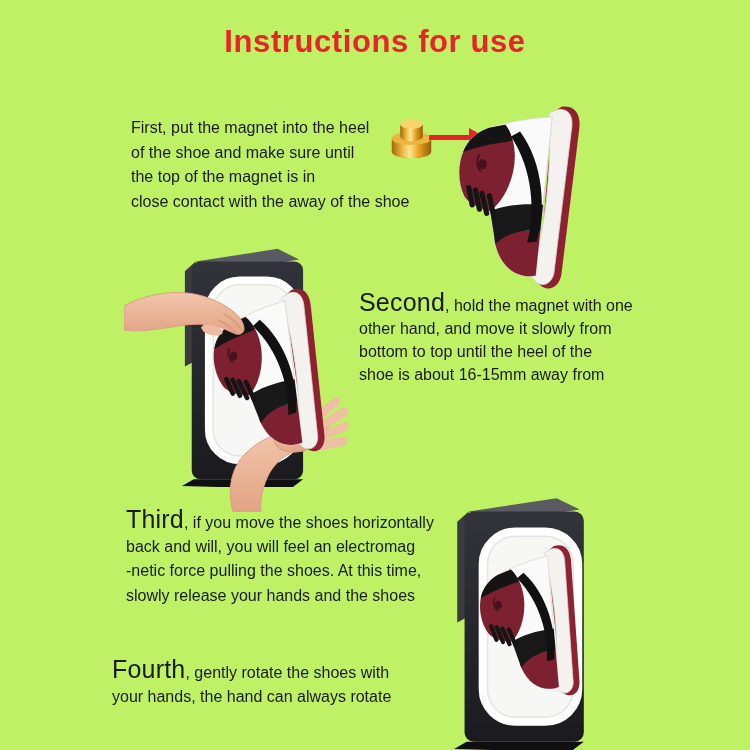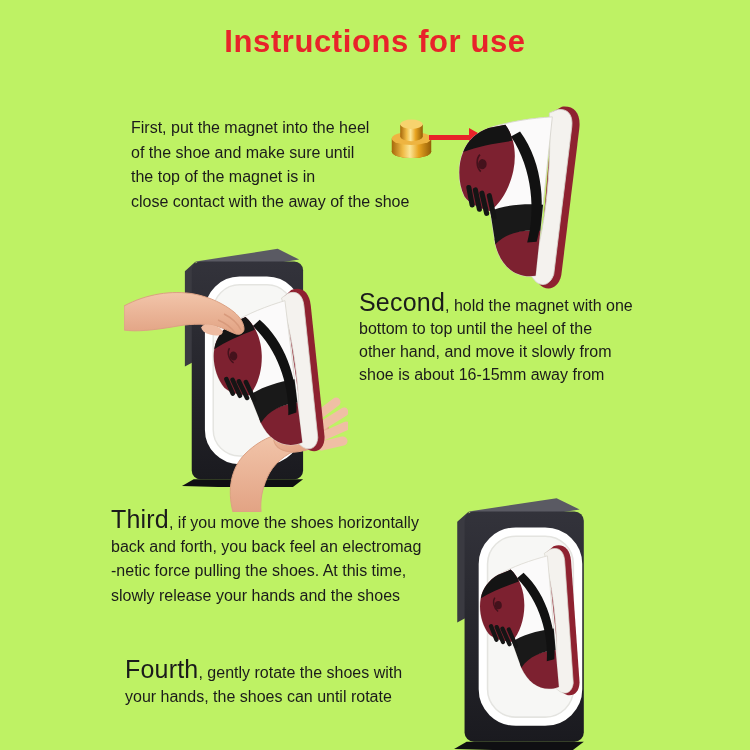--- a/index.html
+++ b/index.html
@@ -5,22 +5,22 @@
   html,body{margin:0;padding:0;background:#ffffff;}
   .page{position:relative;width:750px;height:750px;background:#bef264;overflow:hidden;
         font-family:"Liberation Sans", sans-serif;color:#1b1b1b;}
   .abs{position:absolute;}
   .title{left:0;top:24px;width:750px;text-align:center;font-size:31px;font-weight:bold;
          color:#e8232a;letter-spacing:0.6px;}
   .txt{z-index:5;}
   .txt .ln{white-space:nowrap;}
   .s1{left:131px;top:97px;margin-top:19px;}   .s1 .ln{font-size:16px;line-height:24.5px;}
   .s2{left:345px;top:291px;margin-left:14px;}  .s2 .ln{font-size:16px;line-height:23px;}
-  .s3{left:111px;top:507px;}  .s3 .ln{font-size:16px;line-height:24.2px;}
-  .s4{left:125px;top:657px;}  .s4 .ln{font-size:16px;line-height:24.2px;}
+  .s3{left:126px;top:507px;}  .s3 .ln{font-size:16px;line-height:24.2px;}
+  .s4{left:112px;top:657px;}  .s4 .ln{font-size:16px;line-height:24.2px;}
   .lead{font-size:25px;letter-spacing:0.2px;}
   svg{display:block;}
   .magnet{left:388px;top:112px;}
   .arrow{left:429px;top:124px;}
   .shoe1{left:452px;top:86px;}
   .frame2{left:180px;top:244px;}
   .hand-bottom{left:203px;top:390px;}
   .shoe2{left:209px;top:277px;}
   .hand-top{left:124px;top:286px;}
   .frame3{left:452px;top:493px;}
@@ -121,40 +121,40 @@
   </svg>
 
   <svg class="abs hand-top" width="126" height="66" viewBox="0 0 126 66">
     <path d="M0,20 C22,8 48,4 70,8 C86,11 100,18 110,26 C116,31 120,37 120,43 C120,47 116,49 112,48 C106,46 100,42 92,40 C78,37 64,38 48,41 C30,44 12,46 0,44 Z" fill="url(#gSkin)" stroke="#dca183" stroke-width="1"></path>
     <ellipse cx="88" cy="44" rx="11" ry="5" transform="rotate(15 88 44)" fill="#eebba1"></ellipse>
     <path d="M100,28 Q112,34 117,44 M94,34 Q106,39 111,47" stroke="#d89a7c" stroke-width="1.4" fill="none"></path>
   </svg>
 
   <div class="abs txt s2">
     <div class="ln"><span class="lead">Second</span><span>, hold the magnet with one</span></div>
+    <div class="ln">other hand, and move it slowly from</div>
     <div class="ln">bottom to top until the heel of the</div>
-    <div class="ln">other hand, and move it slowly from</div>
     <div class="ln">shoe is about 16-15mm away from</div>
   </div>
 
   <div class="abs txt s3">
     <div class="ln"><span class="lead">Third</span><span>, if you move the shoes horizontally</span></div>
-    <div class="ln">back and forth, you back feel an electromag</div>
+    <div class="ln">back and will, you will feel an electromag</div>
     <div class="ln">-netic force pulling the shoes. At this time,</div>
     <div class="ln">slowly release your hands and the shoes</div>
   </div>
 
   <svg class="abs frame3" width="136" height="257" viewBox="0 0 130 250" preserveAspectRatio="none">
     <use href="#frame"></use>
   </svg>
 
   <svg class="abs shoe3" width="126" height="178" viewBox="0 0 126 178">
     <g transform="translate(63,89) rotate(-95) scale(0.70) translate(-120,-80)">
         <use href="#sneaker"></use>
       </g>
   </svg>
 
   <div class="abs txt s4">
     <div class="ln"><span class="lead">Fourth</span><span>, gently rotate the shoes with</span></div>
-    <div class="ln">your hands, the shoes can until rotate</div>
+    <div class="ln">your hands, the hand can always rotate</div>
   </div>
 
 </div>
 
 </body></html>

